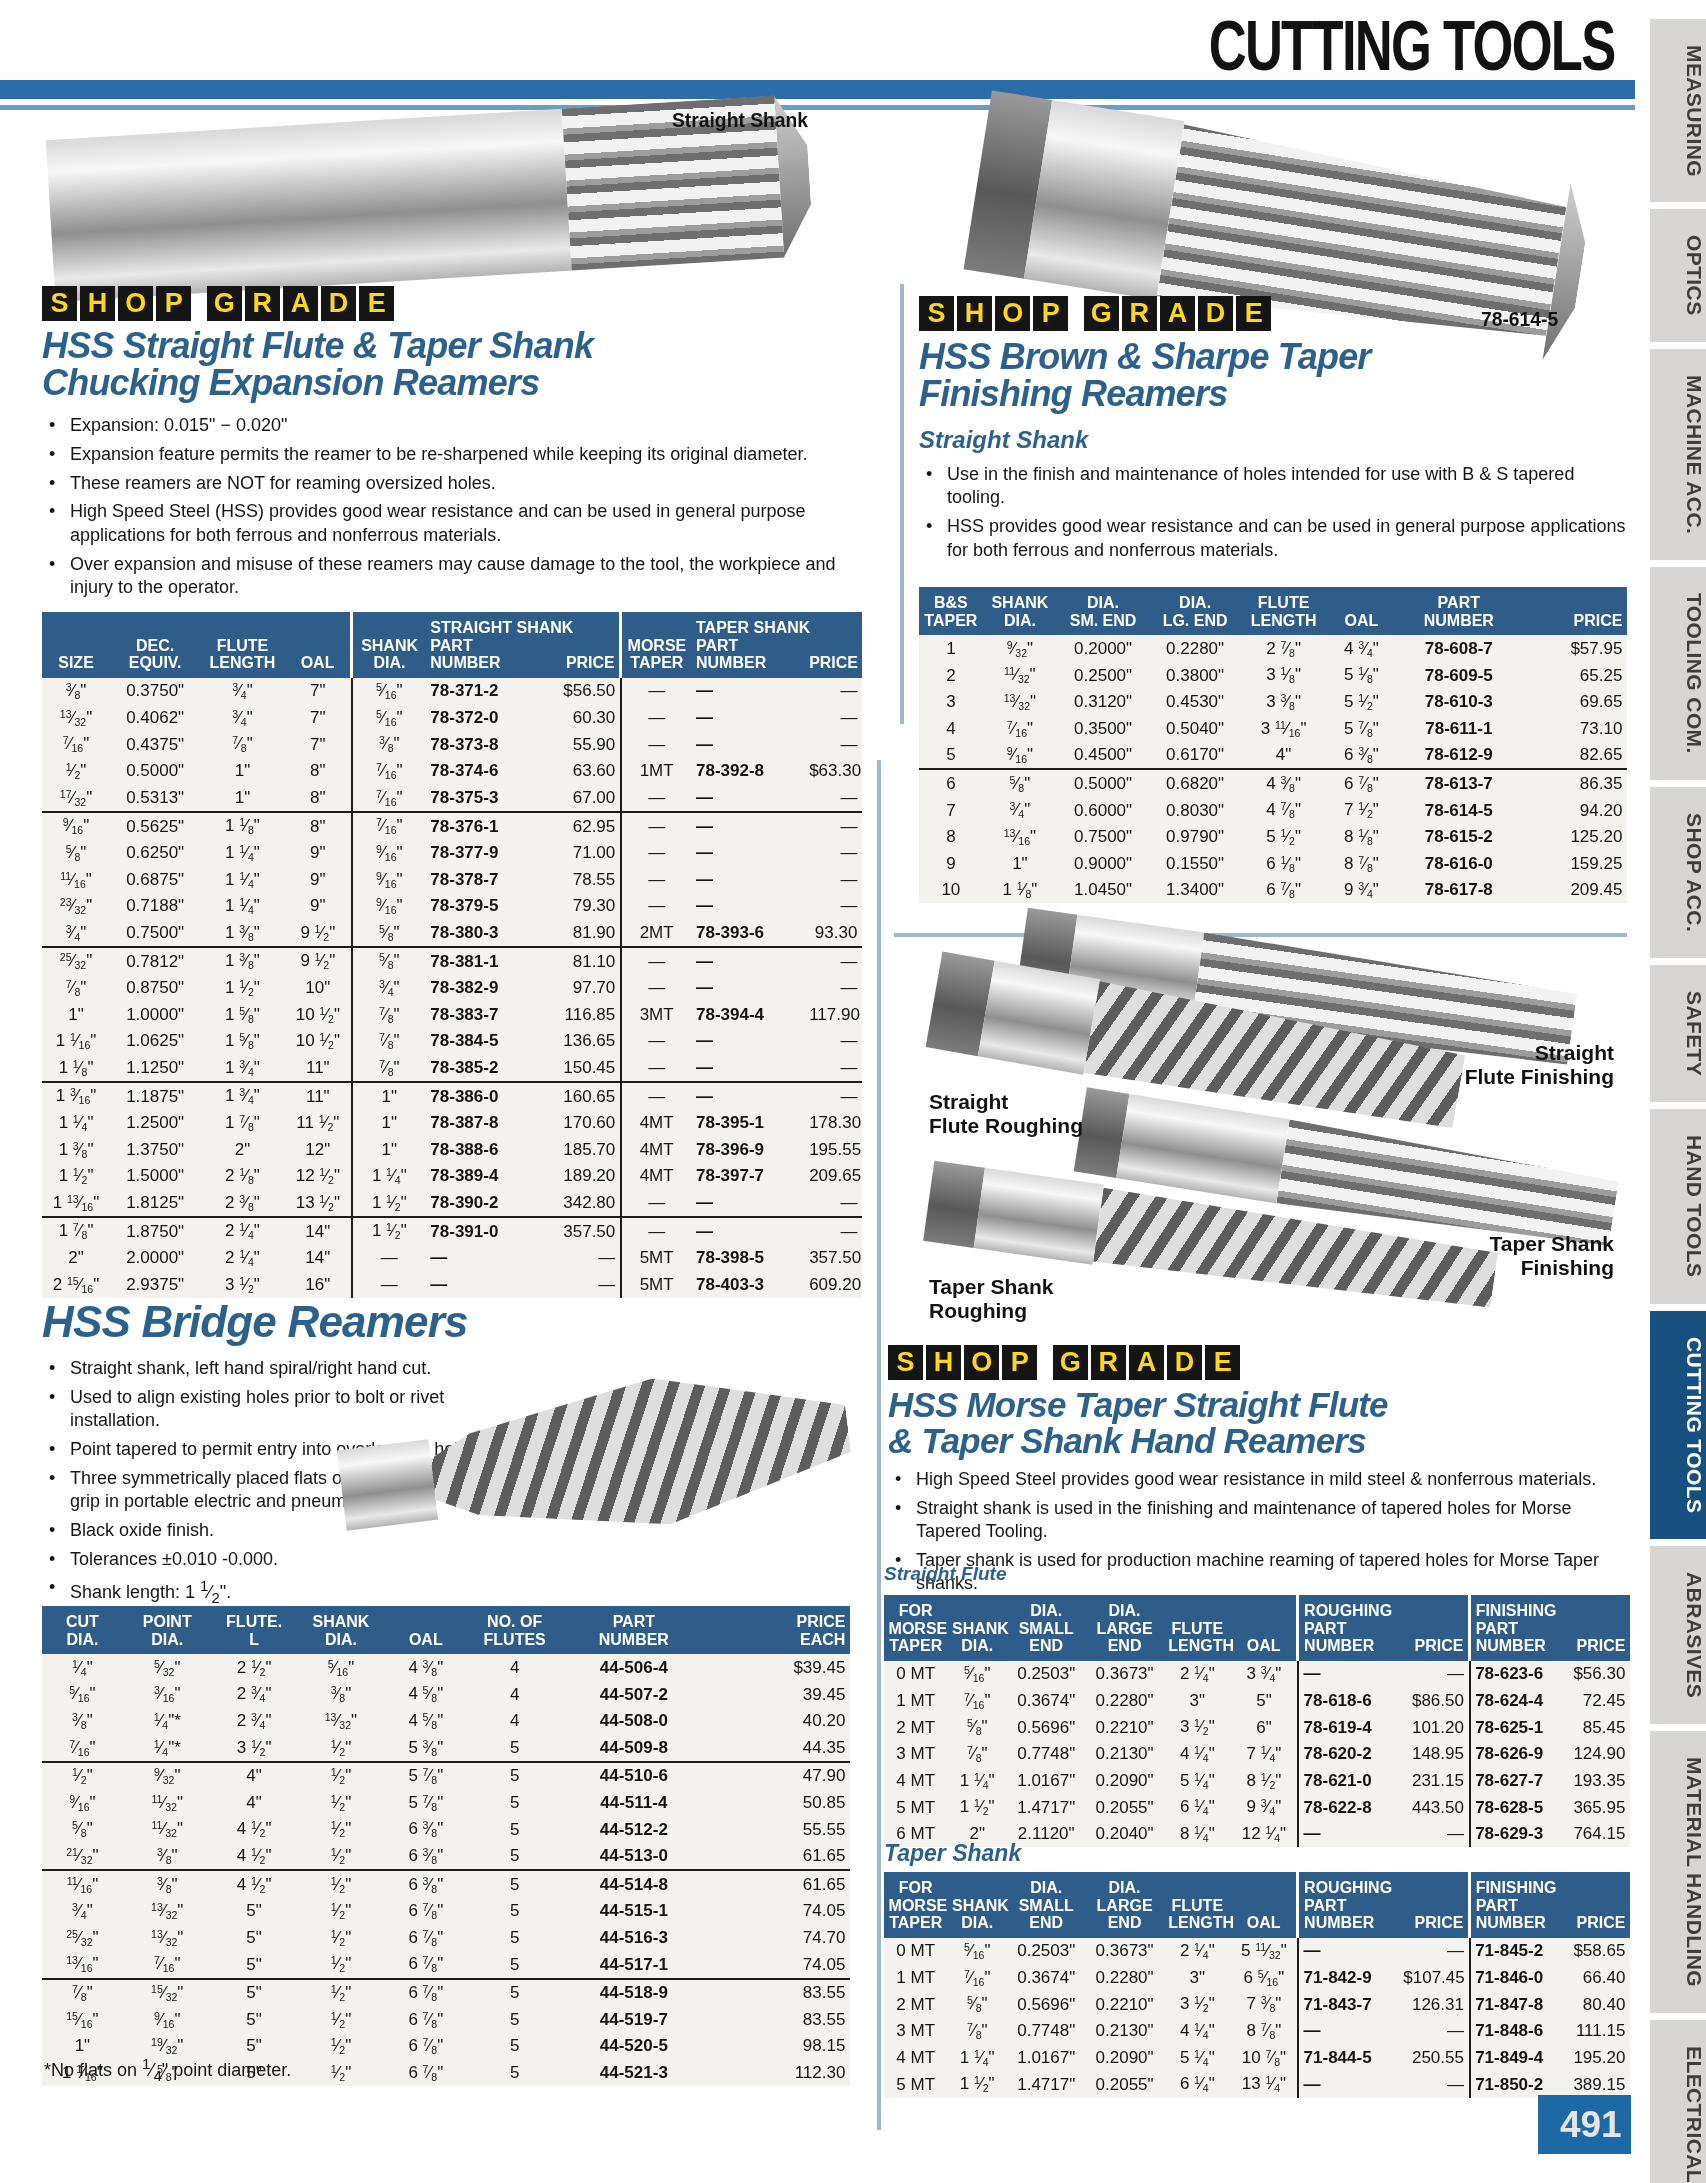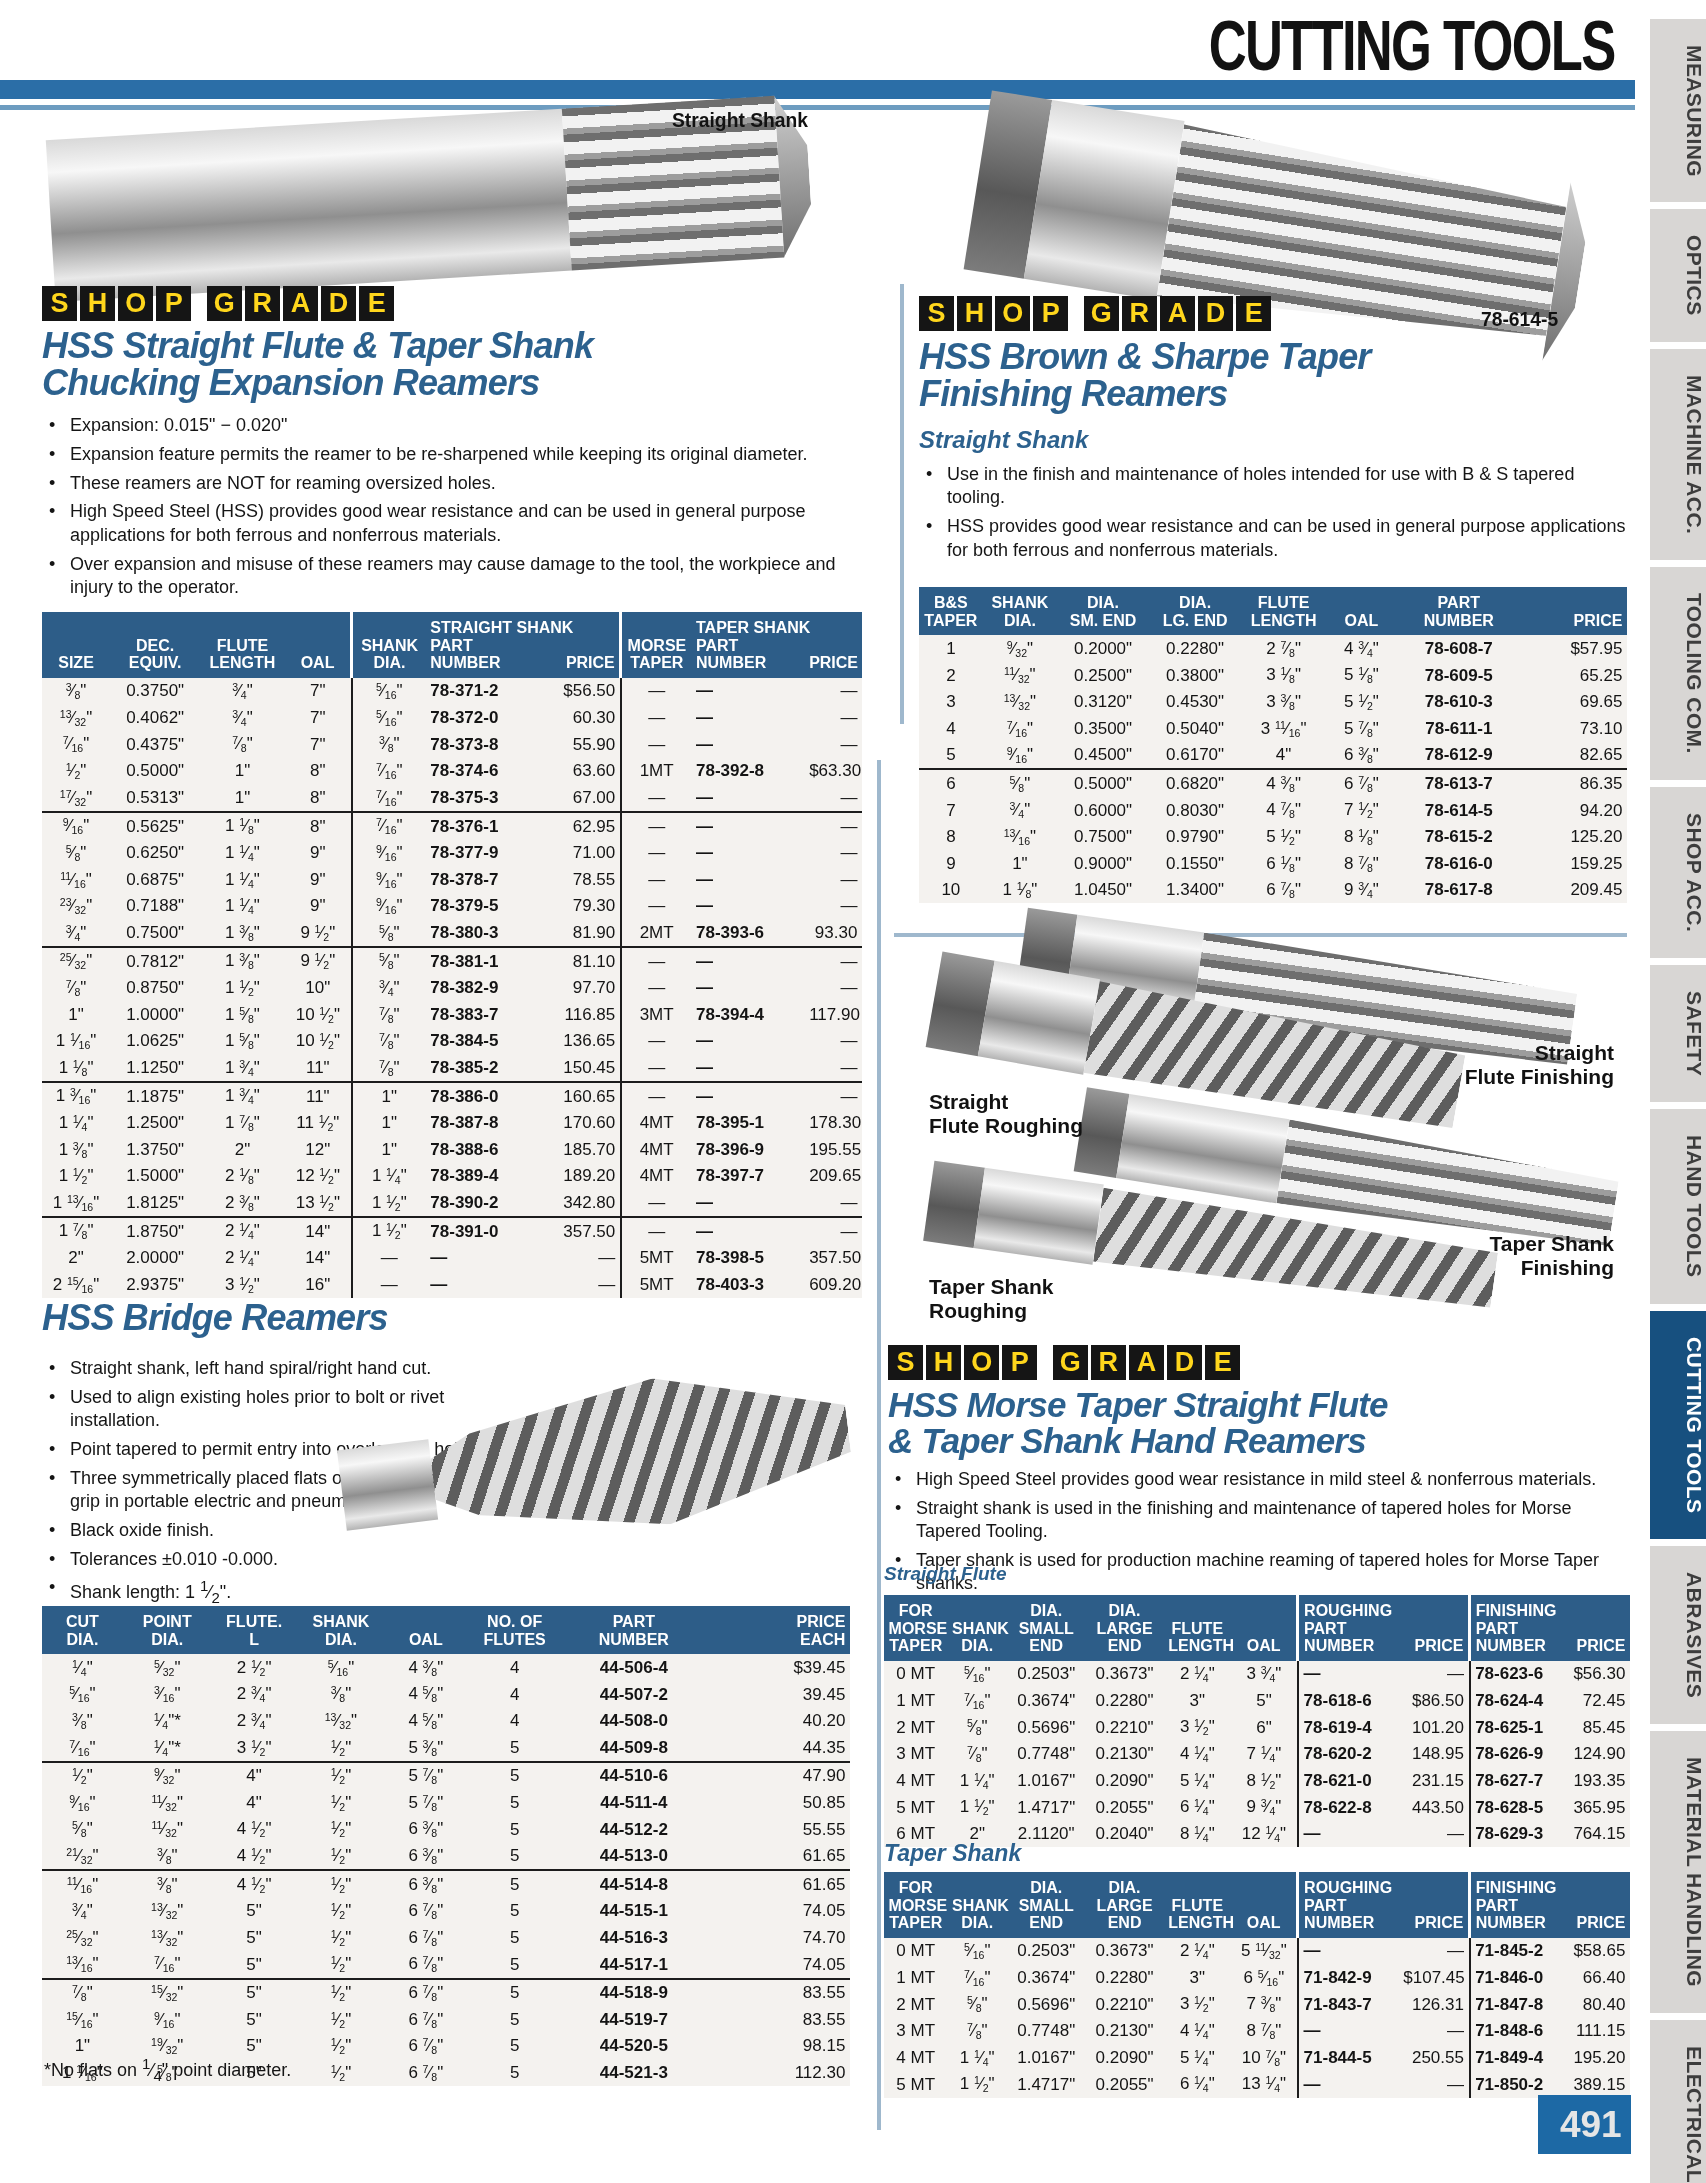--- a/index.html
+++ b/index.html
@@ -639,21 +639,21 @@
   </div>
   <div class="caption" style="left: 1382px; top: 1041px; width: 232px; font-size: 21px; text-align: right; white-space: pre-line;">Straight
 Flute Finishing</div>
   <div class="caption" style="left: 929px; top: 1090px; font-size: 21px; white-space: pre-line;">Straight
 Flute Roughing</div>
   <div class="caption" style="left: 1382px; top: 1232px; width: 232px; font-size: 21px; text-align: right; white-space: pre-line;">Taper Shank
 Finishing</div>
   <div class="caption" style="left: 929px; top: 1275px; font-size: 21px; white-space: pre-line;">Taper Shank
 Roughing</div>
 
-  <div class="sec-title" style="left: 42px; top: 1299px; font-size: 36px; white-space: pre-line;">HSS Bridge Reamers</div>
+  <div class="sec-title" style="left: 42px; top: 1299px; font-size: 44px; white-space: pre-line;">HSS Bridge Reamers</div>
   <ul class="bullets" style="left:42px;top:1357px;width:494px;">
       <li>Straight shank, left hand spiral/right hand cut.</li>
       <li>Used to align existing holes prior to bolt or rivet installation.</li>
       <li>Point tapered to permit entry into overlapping holes.</li>
       <li>Three symmetrically placed flats on shank provide positive grip in portable electric and pneumatic tools.</li>
       <li>Black oxide finish.</li>
       <li>Tolerances ±0.010 -0.000.</li>
       <li>Shank length: 1 <sup>1</sup>⁄<sub>2</sub>".</li>
     </ul>
 

